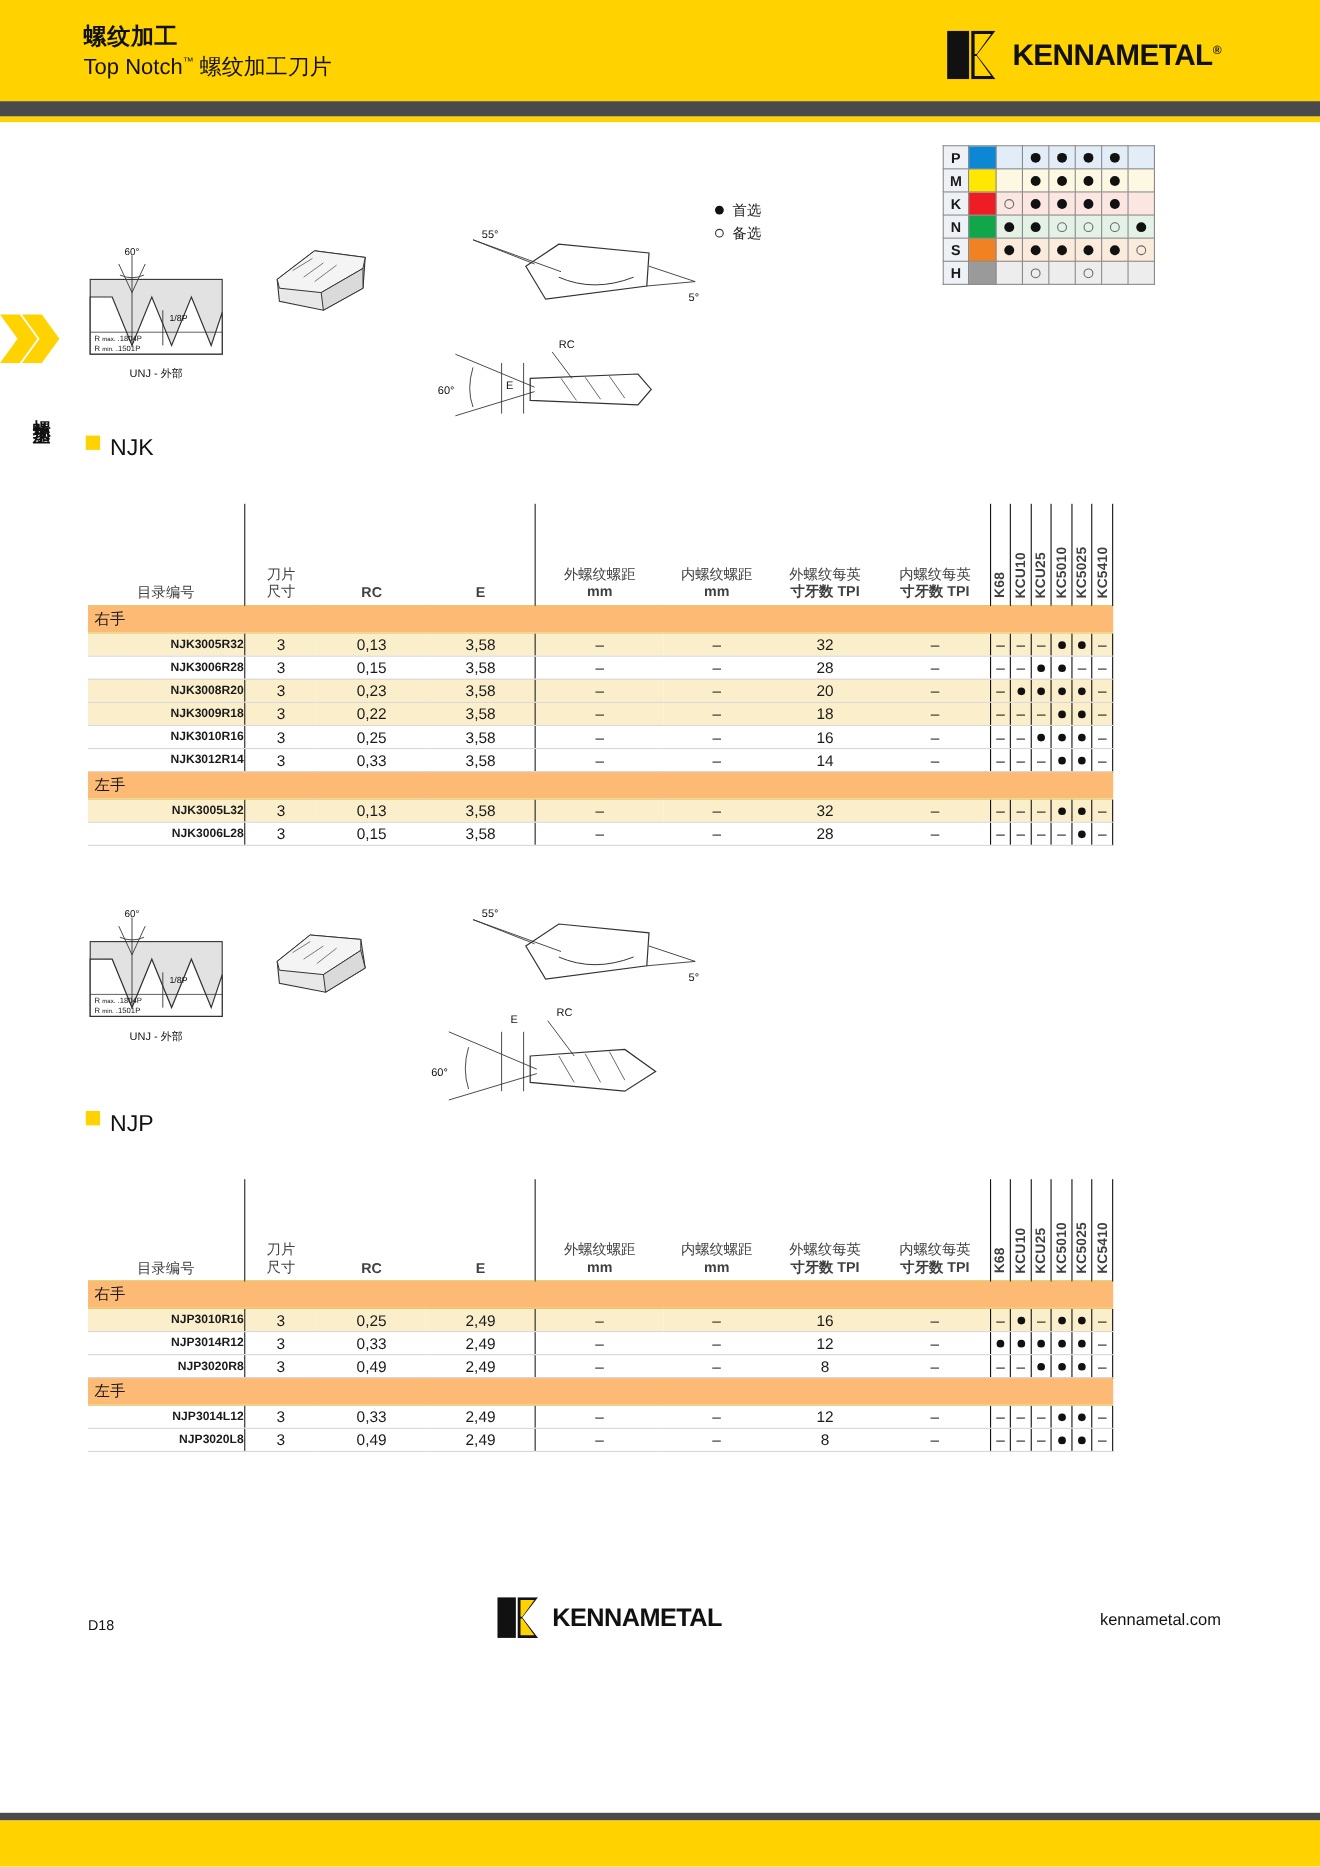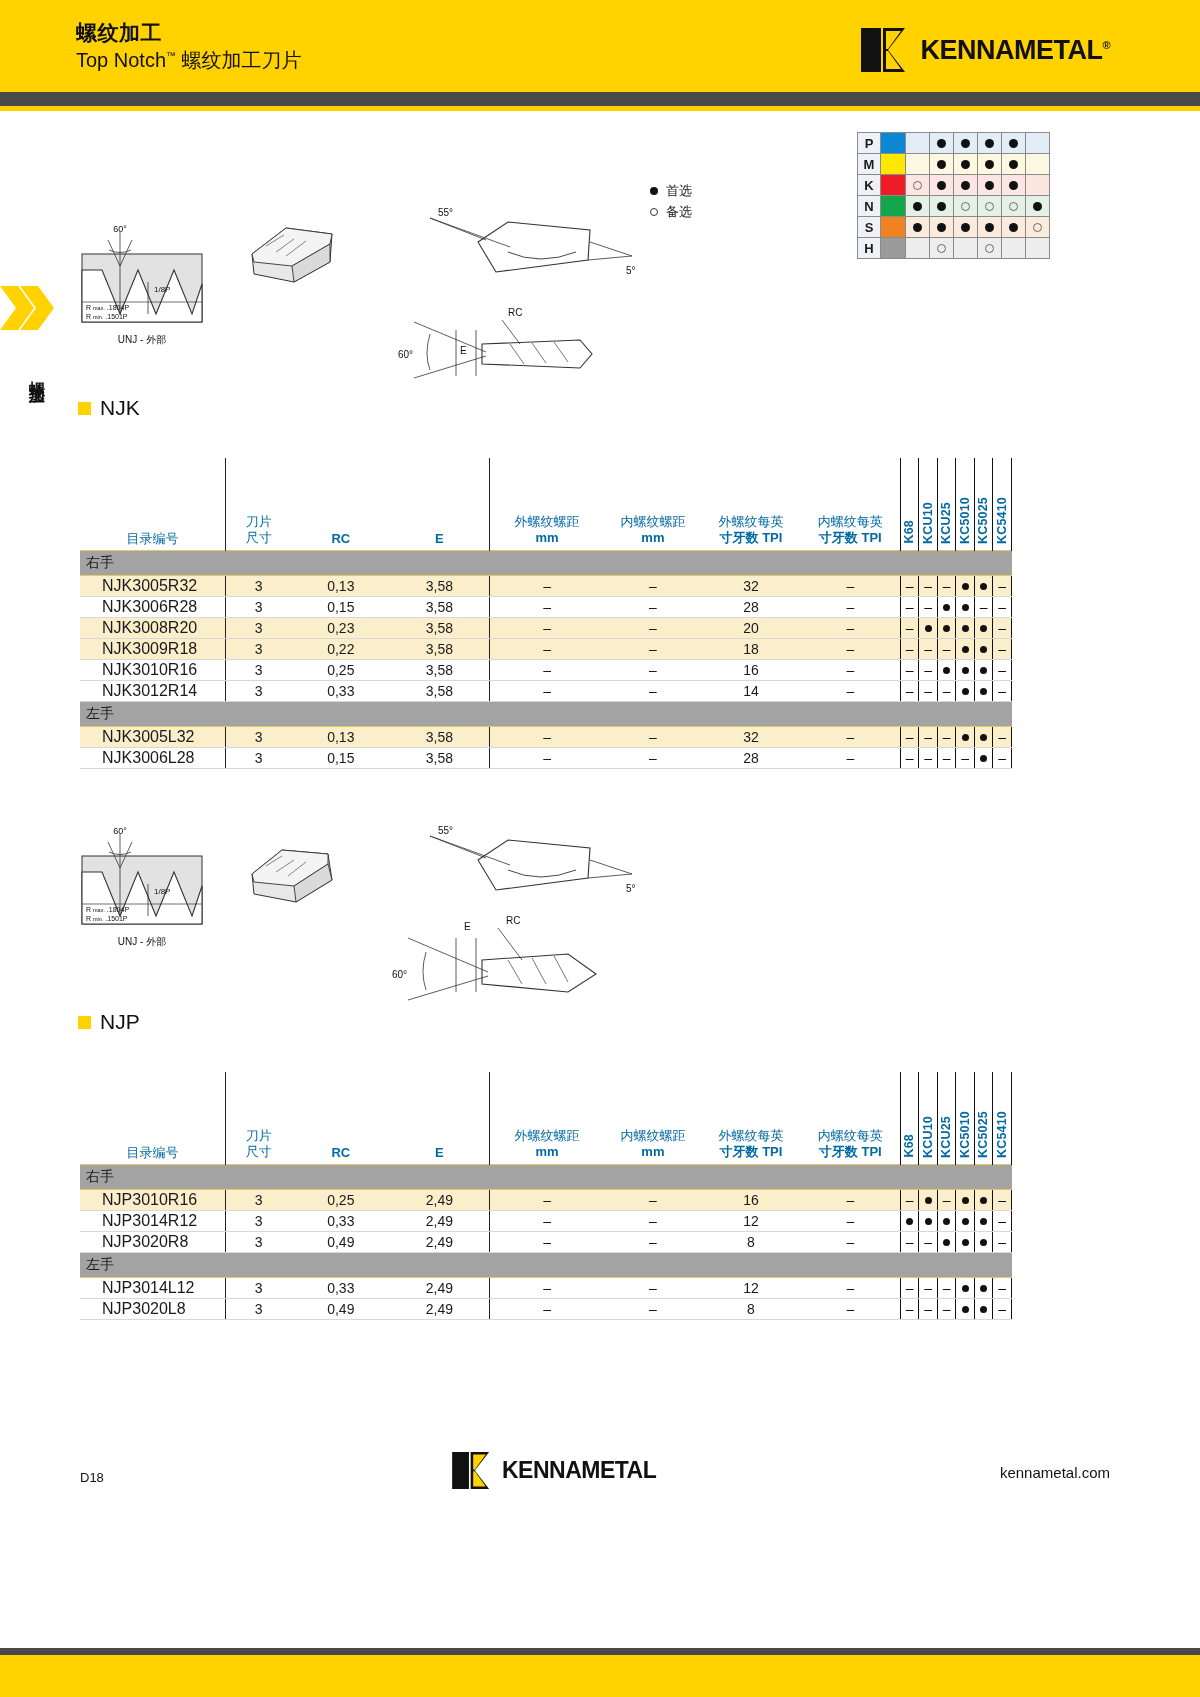--- a/index.html
+++ b/index.html
@@ -66,38 +66,38 @@
   .dotf { background:#111; }
   .doto { border:1.4px solid #6b6b6b; background:transparent; }
 
   
   .legend { position: absolute; left: 650px; top: 180px; font-size: 13px; }
   .legend div { display:flex; align-items:center; gap:8px; height: 21px; }
   .legend .lg-dotf { width:8px;height:8px;border-radius:50%;background:#111; }
   .legend .lg-doto { width:8px;height:8px;border-radius:50%;border:1.3px solid #333; }
 
   
-  .sec-head { position: absolute; display:flex; align-items:center; gap:9px; }
+  .sec-head { position: absolute; display:flex; gap:9px; }
   .sec-sq { width: 13px; height: 13px; background: #FFD200; }
   .sec-txt { font-size: 21px; font-weight: 400; color:#111; }
 
   
   .ptable { position: absolute; border-collapse: collapse; width: 932px; }
   .ptable td, .ptable th { padding: 0; font-weight: 400; }
   .ptable thead th {
-    vertical-align: bottom; font-size: 13px; color:#0369a1; font-weight:700;
+    vertical-align: bottom; font-size: 13px; color:#404040; font-weight:700;
     padding-bottom: 3px; line-height: 1.15;
   }
   .ptable thead th.cn { font-weight: 400; }
   .grp-row td {
-    background: #a3a3a3; font-size: 14px; font-weight: 400;
+    background: #fdba74; font-size: 14px; font-weight: 400;
     padding: 3px 0 3px 6px; border-top:1px solid #E3C96A; border-bottom:1px solid #E3C96A;font-family:Liberation Mono, monospace;
   }
   .d-row td { height: 21px; font-size: 14px; text-align: center; }
-  .d-row td.cat { text-align: left; padding-left: 22px; font-weight: 400; font-size: 16px; }
+  .d-row td.cat { text-align: right; padding-left: 22px; font-weight: 700; font-size: 11px; }
   .d-row.hl td { background: #FBEFCB; }
   .gcell { width: 19px; font-size: 13px; text-align:center; }
   .dot { display:inline-block; width:7px;height:7px;border-radius:50%;background:#111; vertical-align:middle;}
   .dash { color:#111; }
   .gradehdr { font-size: 12.5px; font-weight: 700; writing-mode: vertical-rl;
               transform: rotate(180deg); white-space: nowrap; letter-spacing:.2px; }
   .gcol { border-left: 1.4px solid #111; }
   .gcol-last { border-right: 1.4px solid #111; }
   .row-line td { border-bottom: 1px solid #D8D8D8; }
 

